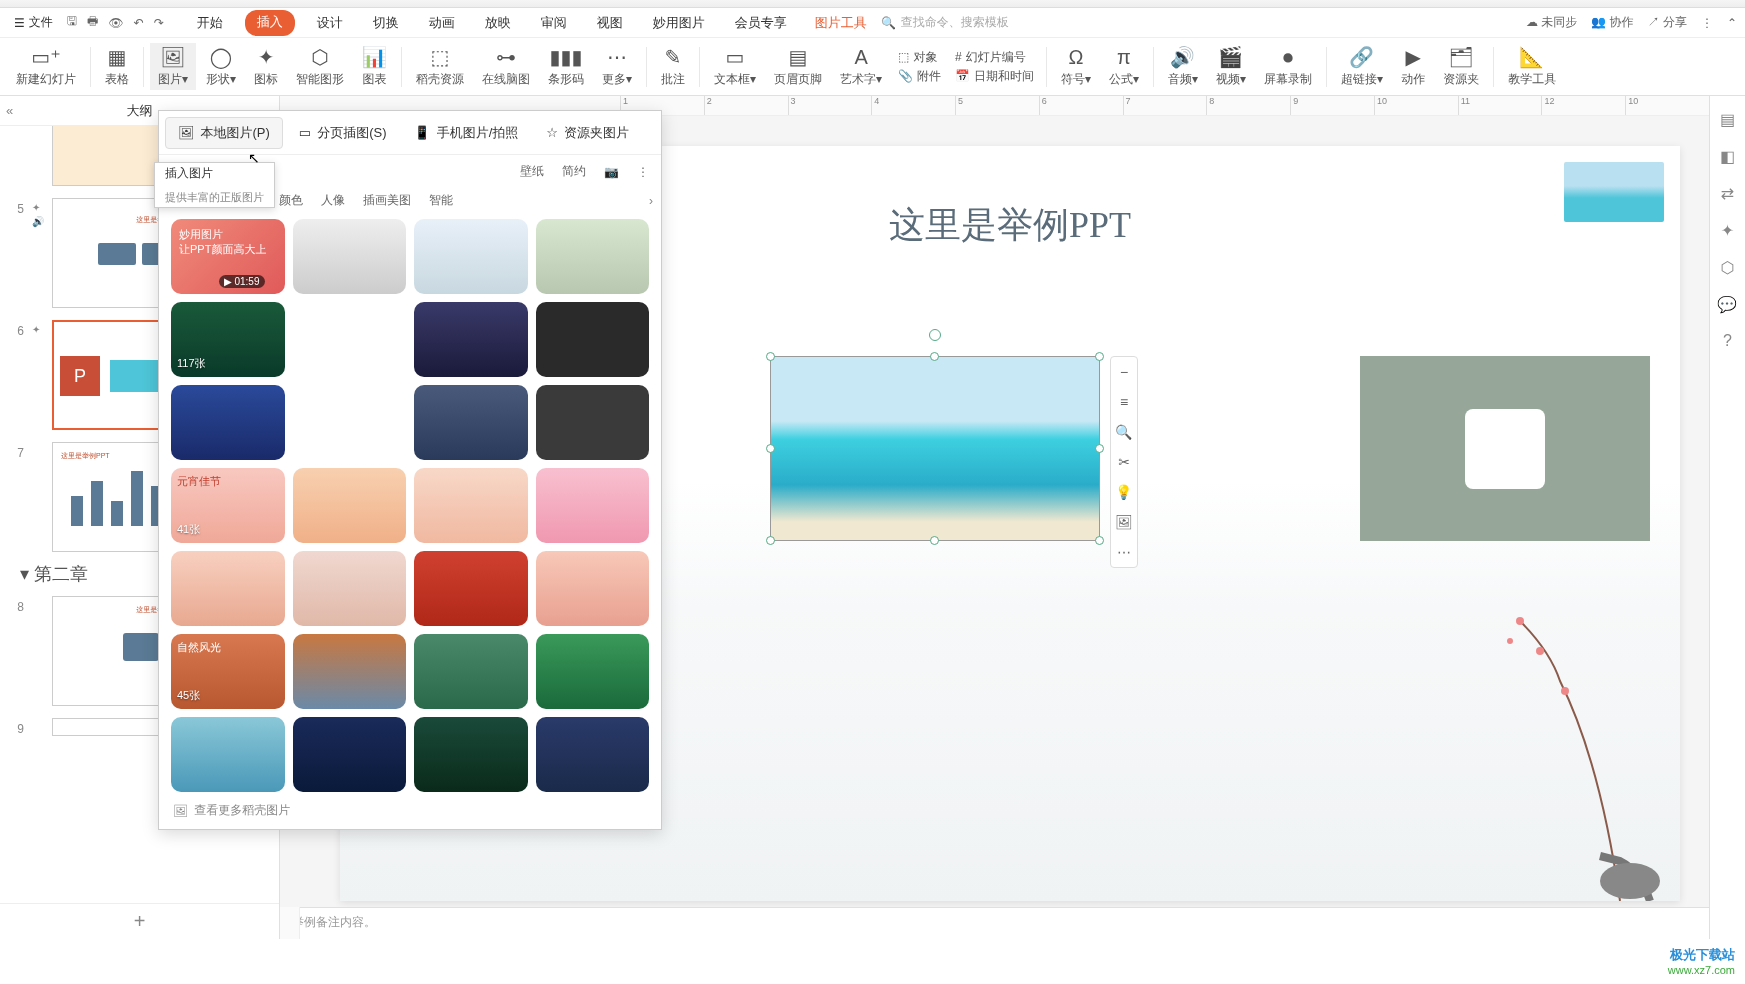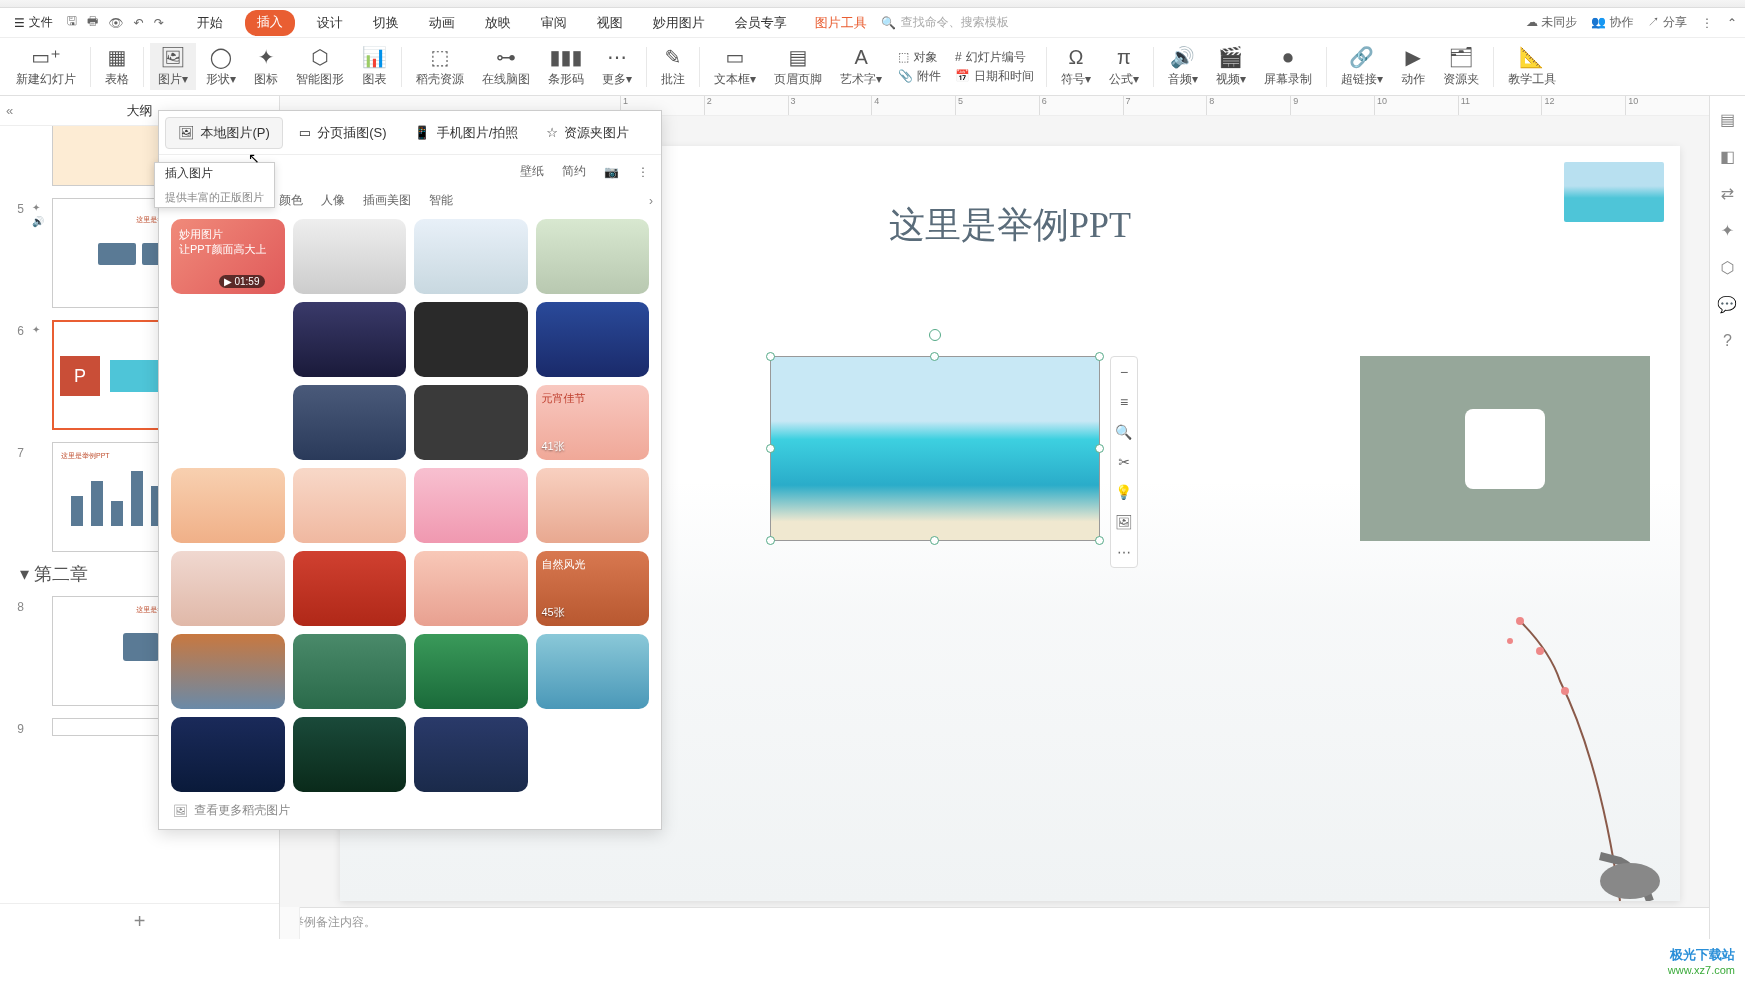--- a/index.html
+++ b/index.html
@@ -449,20 +449,23 @@
       <div style="padding:8px;color:#fff;font-size:11px">
           <div>妙用图片</div>
           <div>让PPT颜面高大上</div>
         </div>
       <div class="time-badge">▶ <span>01:59</span></div>
     </div>
     <div class="img-cell" style="background:linear-gradient(#eee,#ccc)"></div>
     <div class="img-cell" style="background:linear-gradient(#e8f0f8,#c8d8e0)"></div>
     <div class="img-cell" style="background:linear-gradient(#d8e8d0,#b8c8b0)"></div>
 
+    <div class="img-cell" style="background:linear-gradient(#1a5a3a,#0a3a2a)">
+      <div class="badge">117张</div>
+    </div>
     <div class="img-cell" style="background:#fff"></div>
     <div class="img-cell" style="background:linear-gradient(#3a3a6a,#1a1a3a)"></div>
     <div class="img-cell" style="background:#2a2a2a"></div>
 
     <div class="img-cell" style="background:linear-gradient(#2a4a9a,#1a2a6a)"></div>
     <div class="img-cell" style="background:#fff"></div>
     <div class="img-cell" style="background:linear-gradient(#4a5a7a,#2a3a5a)"></div>
     <div class="img-cell" style="background:#3a3a3a"></div>
 
     <div class="img-cell" style="background:linear-gradient(#f8c8c0,#f0a898)">

